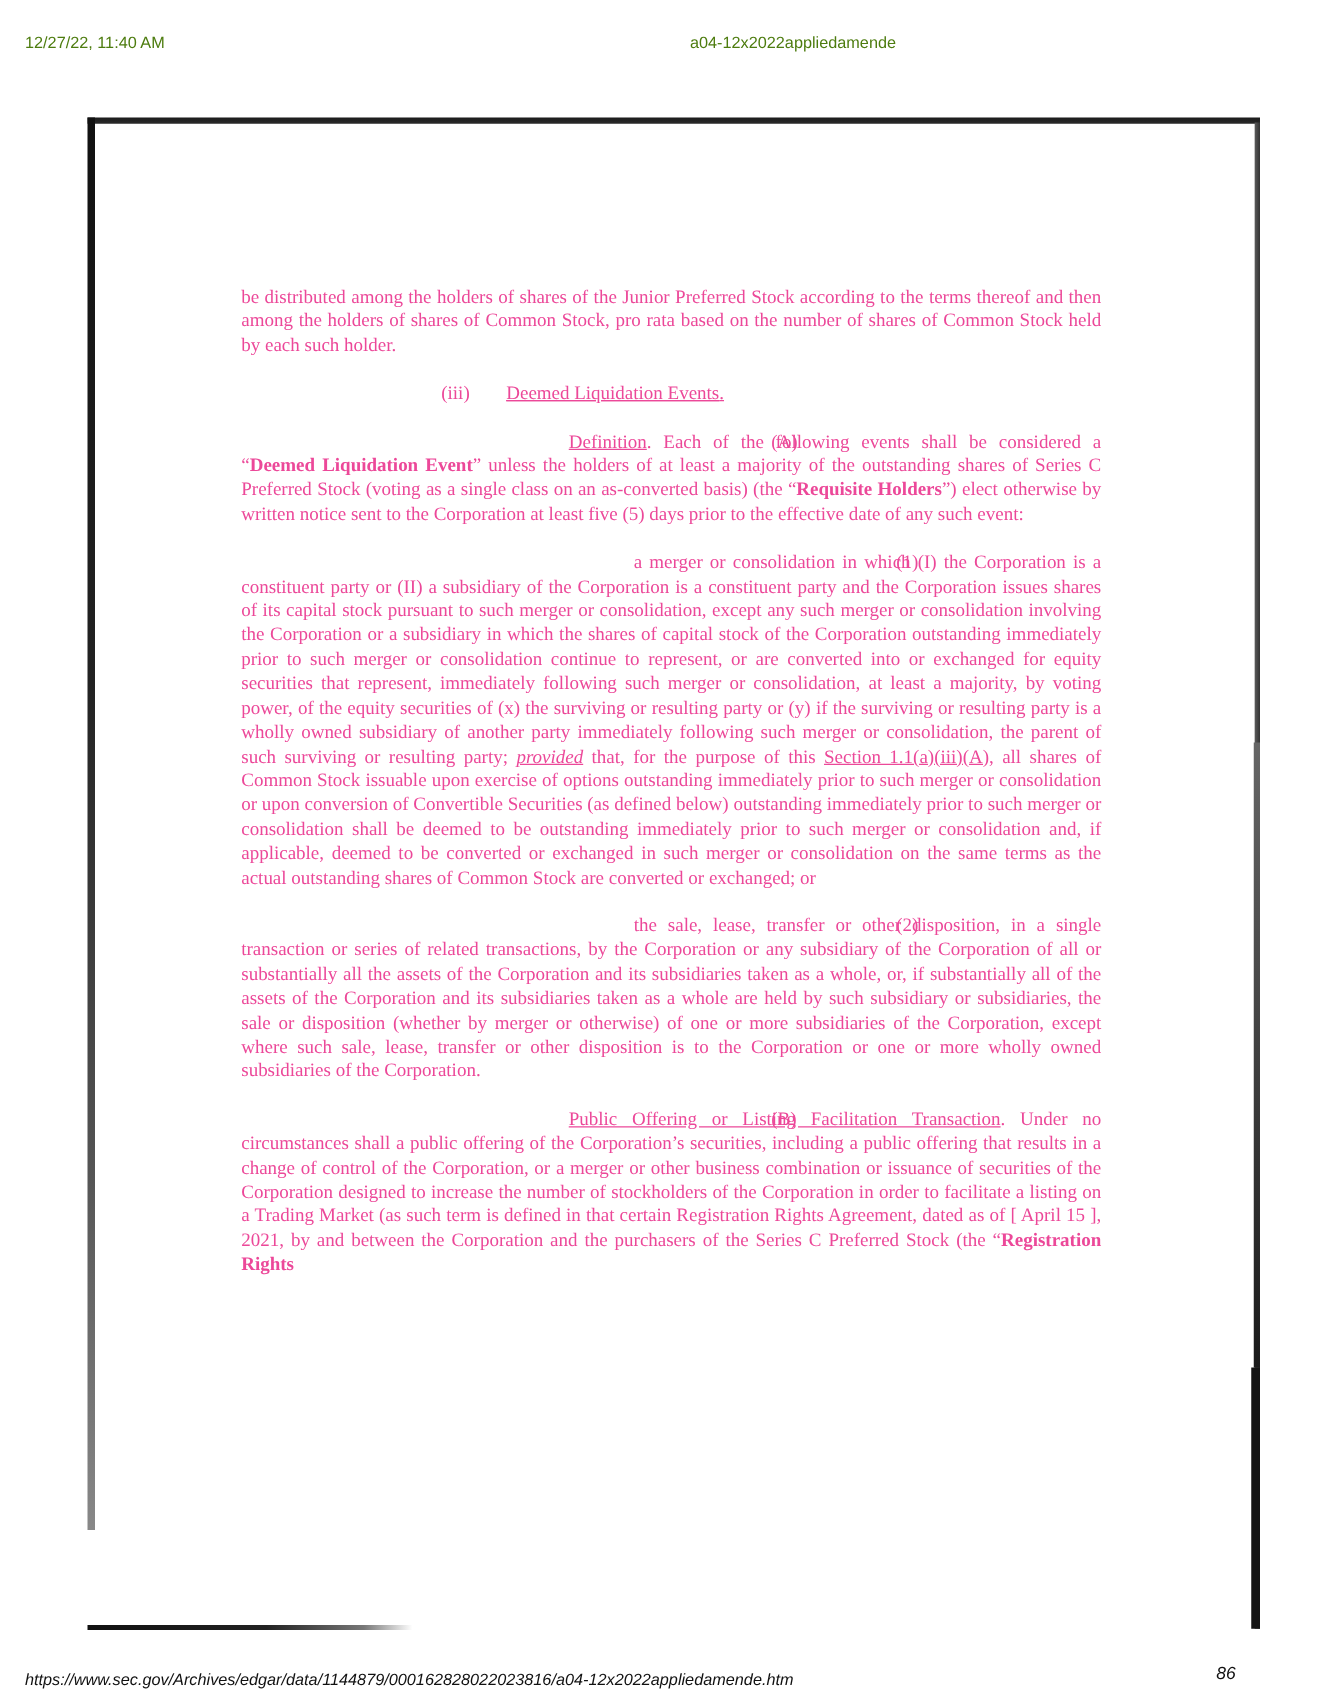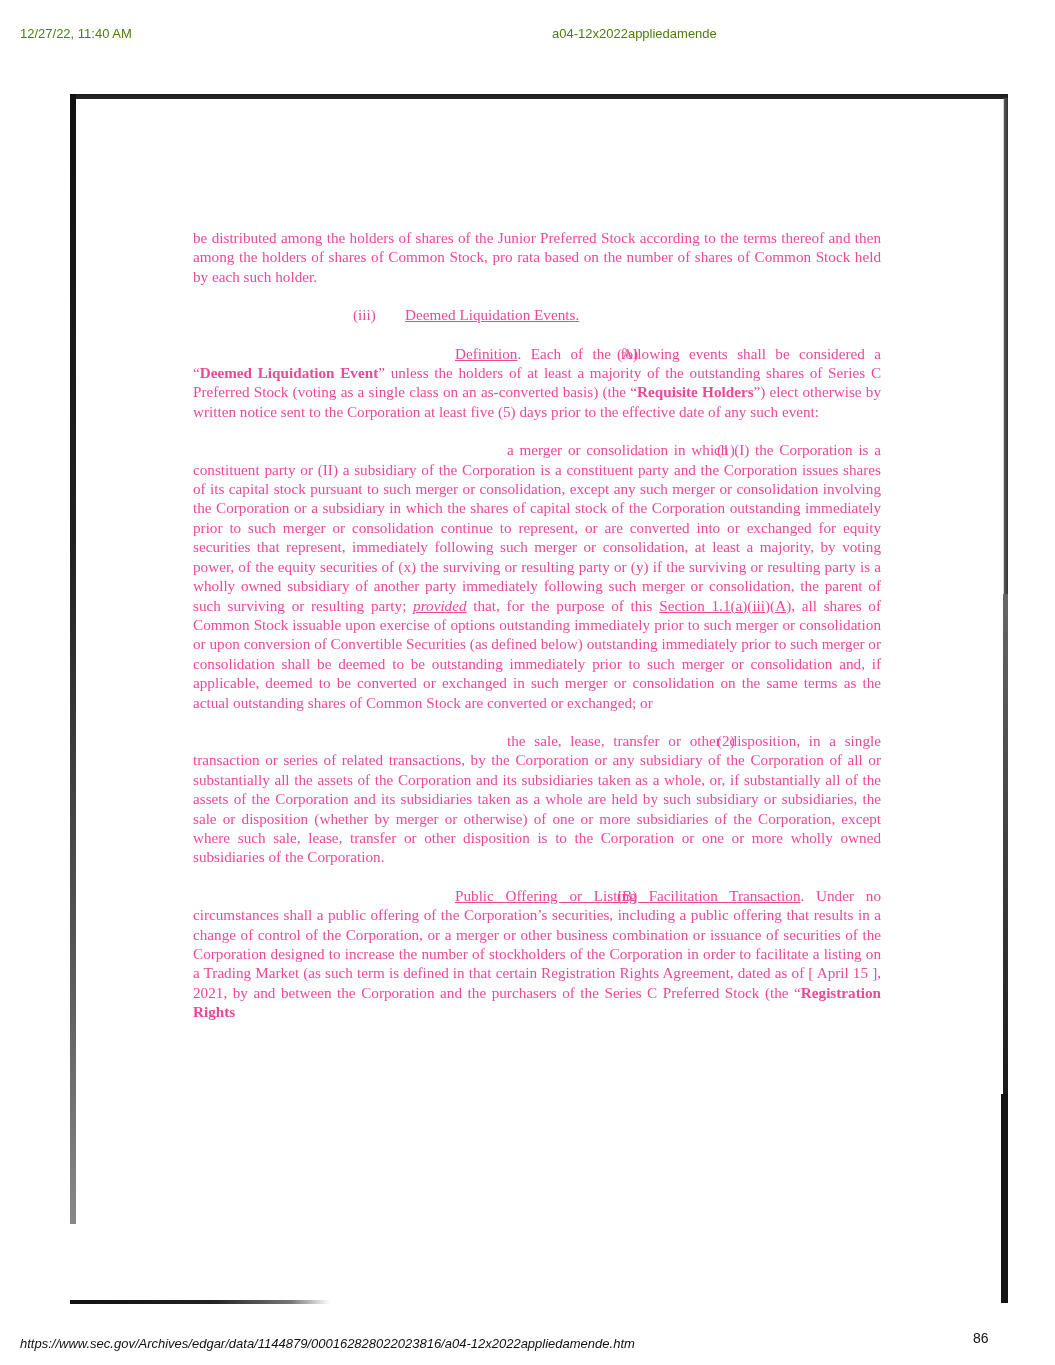--- a/index.html
+++ b/index.html
@@ -48,20 +48,21 @@
       position: absolute;
       left: 20px;
       top: 12px;
       font-style: italic;
     }
     .print-footer .page-no {
       position: absolute;
       left: 973px;
       top: 6px;
       font-size: 14px;
+      font-style: italic;
     }
 
     
     .scan-frame {
       position: absolute;
       left: 70px;
       top: 94px;
       width: 938px;
       height: 1210px;
     }

